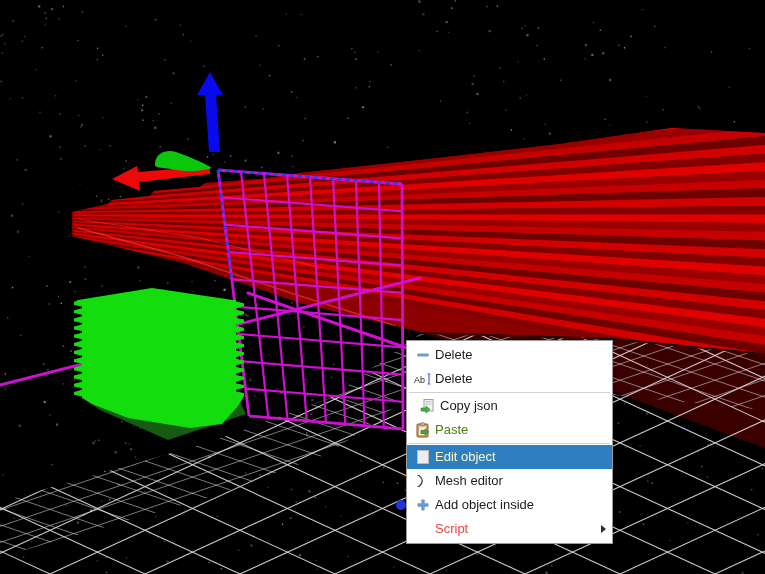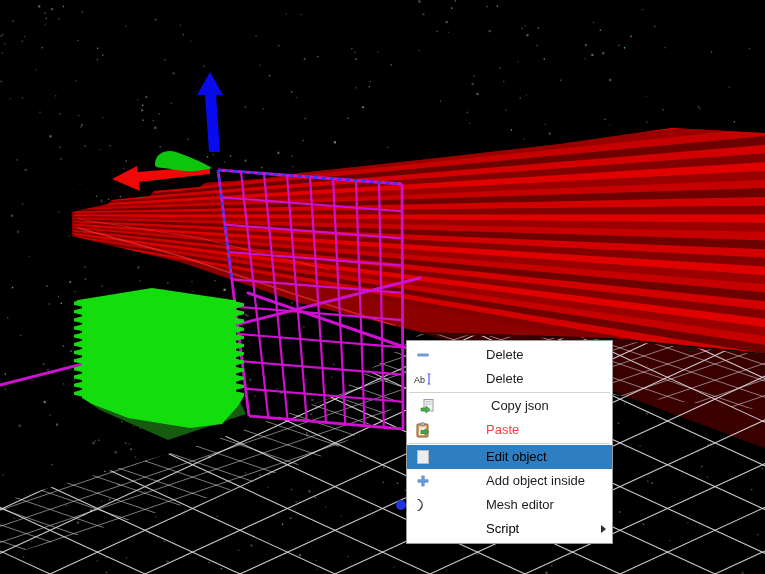--- a/index.html
+++ b/index.html
@@ -10,24 +10,24 @@
   #scene{position:absolute;left:0;top:0;}
   
   #context-menu{
     position:absolute;box-sizing:border-box;
     background:#fff;border:1px solid #9b9b9b;
     padding:2px 0;z-index:10;
   }
   .menu-item{
     height:24px;display:flex;align-items:center;
     padding:0 6px 0 7px;font-size:13px;color:#1c1c1c;
-    white-space:nowrap;cursor:default;gap:31px;
+    white-space:nowrap;cursor:default;
   }
   .menu-item .mi-icon{
-    width:18px;height:16px;margin-right:23px;flex:0 0 18px;
+    width:18px;height:16px;margin-right:3px;flex:0 0 18px;
     display:flex;align-items:center;justify-content:center;
   }
   .menu-item .mi-label{line-height:24px;}
   .menu-item.highlighted{background:#2e7fc2;color:#fff;}
   .menu-sep{height:1px;background:#d2d2d2;margin:1px 2px;}
   .mi-arrow{
     margin-left:auto;width:0;height:0;
     border-left:5px solid #2b2b2b;
     border-top:4px solid transparent;
     border-bottom:4px solid transparent;
@@ -885,57 +885,57 @@
         <span class="mi-icon">
           <svg width="18" height="16">
             <rect x="5" y="1.5" width="9" height="11.5" fill="#f1f1f1" stroke="#9d9d9d"></rect>
             <rect x="6.5" y="3" width="6" height="1.2" fill="#c9c9c9"></rect>
             <rect x="6.5" y="5.5" width="6" height="1.2" fill="#c9c9c9"></rect>
             <polygon points="2,10 7,10 7,8 11,11.5 7,15 7,13 2,13" fill="#44ae44" stroke="#2c7a2c" stroke-width="0.6"></polygon>
           </svg>
         </span>
         <span class="mi-label">Copy json</span>
       </div>
-      <div class="menu-item" style="color: #ef4444;">
+      <div class="menu-item" style="color: #4d7c0f;">
         <span class="mi-icon">
           <svg width="18" height="16">
             <rect x="3" y="2" width="11" height="13" rx="1" fill="#d9a05e" stroke="#7a5a28"></rect>
             <rect x="6.5" y="0.8" width="4" height="2.8" rx="0.8" fill="#b9b9b9" stroke="#6e6e6e" stroke-width="0.7"></rect>
             <rect x="5" y="4.5" width="7" height="8.5" fill="#efe9d6"></rect>
             <polygon points="7,8.5 11,8.5 11,6.8 14.6,10 11,13.2 11,11.5 7,11.5" fill="#3aa83a" stroke="#256e25" stroke-width="0.6"></polygon>
           </svg>
         </span>
         <span class="mi-label">Paste</span>
       </div>
       <div class="menu-sep" style="background: rgb(210, 210, 210);"></div>
-      <div class="menu-item highlighted" style="background: rgb(46, 127, 194); color: #000000;">
+      <div class="menu-item highlighted" style="background: rgb(46, 127, 194); color: #fef9c3;">
         <span class="mi-icon">
           <svg width="18" height="16">
             <rect x="3.5" y="1.5" width="11" height="13" fill="#ececec" stroke="#b9b9b9"></rect>
           </svg>
         </span>
         <span class="mi-label">Edit object</span>
       </div>
       <div class="menu-item" style="color: rgb(28, 28, 28);">
         <span class="mi-icon">
           <svg width="18" height="16">
+            <path d="M5,2.5 Q11.5,8 5,13.5" fill="none" stroke="#4a4a4a" stroke-width="1.4"></path>
+            <path d="M5,2.5 L3.5,2.5 M5,13.5 L3.5,13.5" stroke="#4a4a4a" stroke-width="1.2"></path>
+          </svg>
+        </span>
+        <span class="mi-label">Mesh editor</span>
+      </div>
+      <div class="menu-item" style="color: rgb(28, 28, 28);">
+        <span class="mi-icon">
+          <svg width="18" height="16">
             <rect x="7.3" y="2.5" width="3.4" height="11" rx="1" fill="#6b97d4"></rect>
             <rect x="3.5" y="6.3" width="11" height="3.4" rx="1" fill="#6b97d4"></rect>
           </svg>
         </span>
         <span class="mi-label">Add object inside</span>
       </div>
-      <div class="menu-item" style="color: rgb(28, 28, 28);">
-        <span class="mi-icon">
-          <svg width="18" height="16">
-            <path d="M5,2.5 Q11.5,8 5,13.5" fill="none" stroke="#4a4a4a" stroke-width="1.4"></path>
-            <path d="M5,2.5 L3.5,2.5 M5,13.5 L3.5,13.5" stroke="#4a4a4a" stroke-width="1.2"></path>
-          </svg>
-        </span>
-        <span class="mi-label">Mesh editor</span>
-      </div>
-      <div class="menu-item" style="color: #000000;">
+      <div class="menu-item" style="color: #ef4444;">
         <span class="mi-icon"></span>
         <span class="mi-label">Script</span>
         <span class="mi-arrow"></span>
       </div>
     </div>
 </div>
 
 </body></html>

